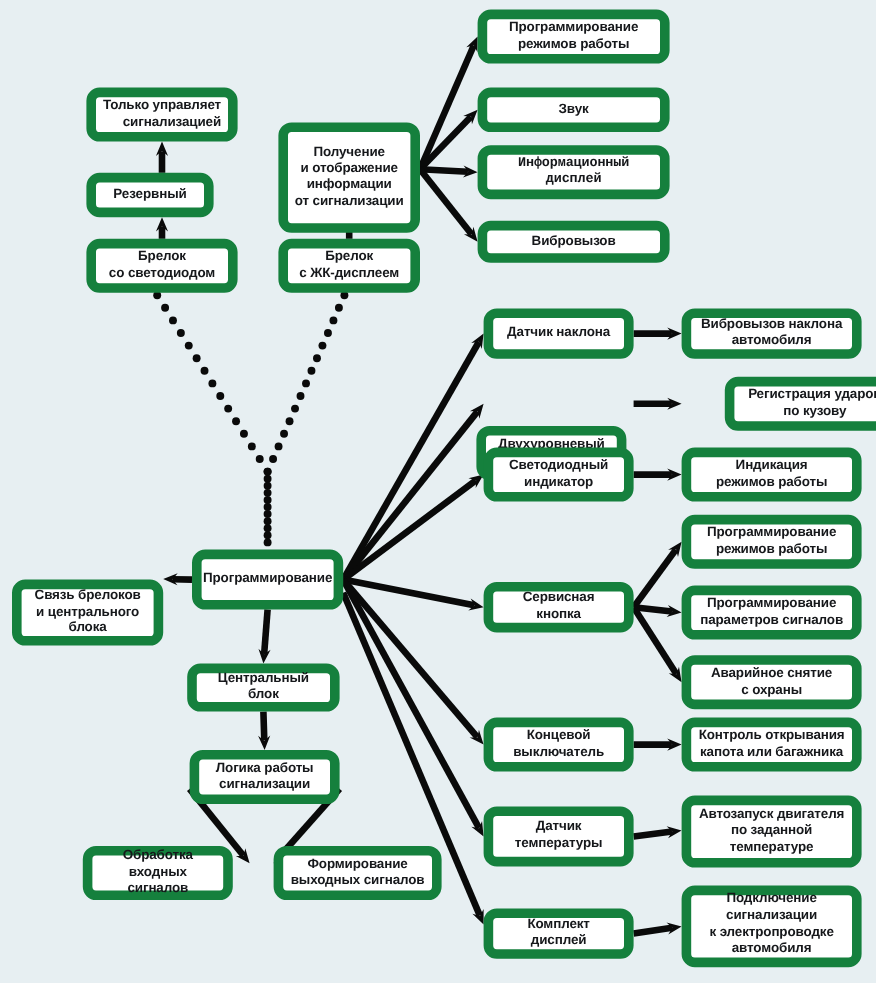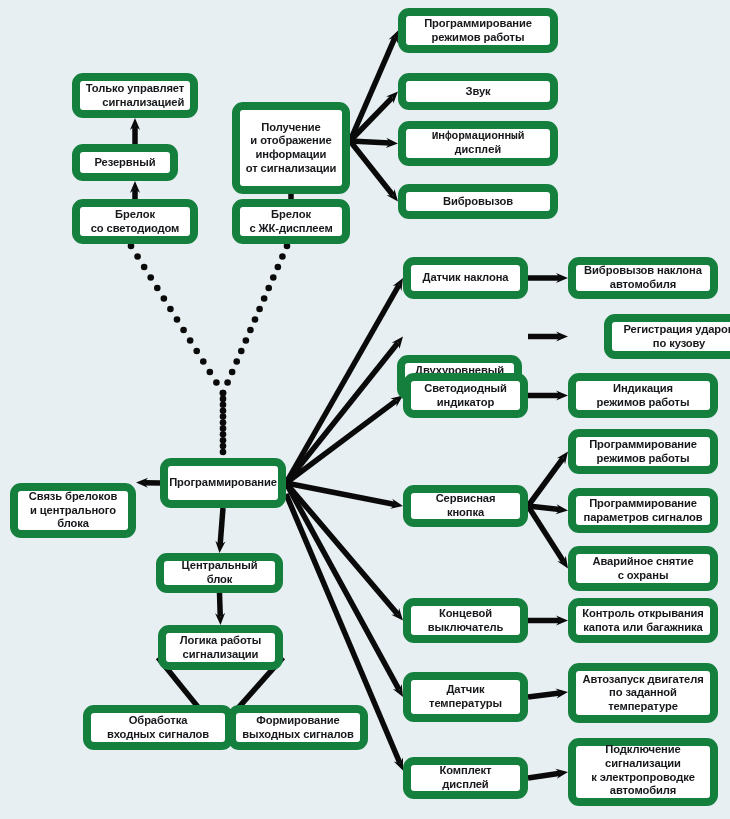--- a/index.html
+++ b/index.html
@@ -328,21 +328,21 @@
 и центрального
 блока</span>
       </div>
       <div class="node" style="left: 156px; top: 553px; width: 127px; height: 40px;">
         <span class="label">Центральный блок</span>
       </div>
       <div class="node" style="left: 158px; top: 625px; width: 125px; height: 45px;">
         <span class="label">Логика работы
 сигнализации</span>
       </div>
-      <div class="node" style="left: 83px; top: 705px; width: 150px; height: 45px;">
+      <div class="node" style="left: 69px; top: 705px; width: 125px; height: 45px;">
         <span class="label">Обработка
 входных сигналов</span>
       </div>
       <div class="node" style="left: 228px; top: 705px; width: 140px; height: 45px;">
         <span class="label">Формирование
 выходных сигналов</span>
       </div>
     </div>
 </div>
 

